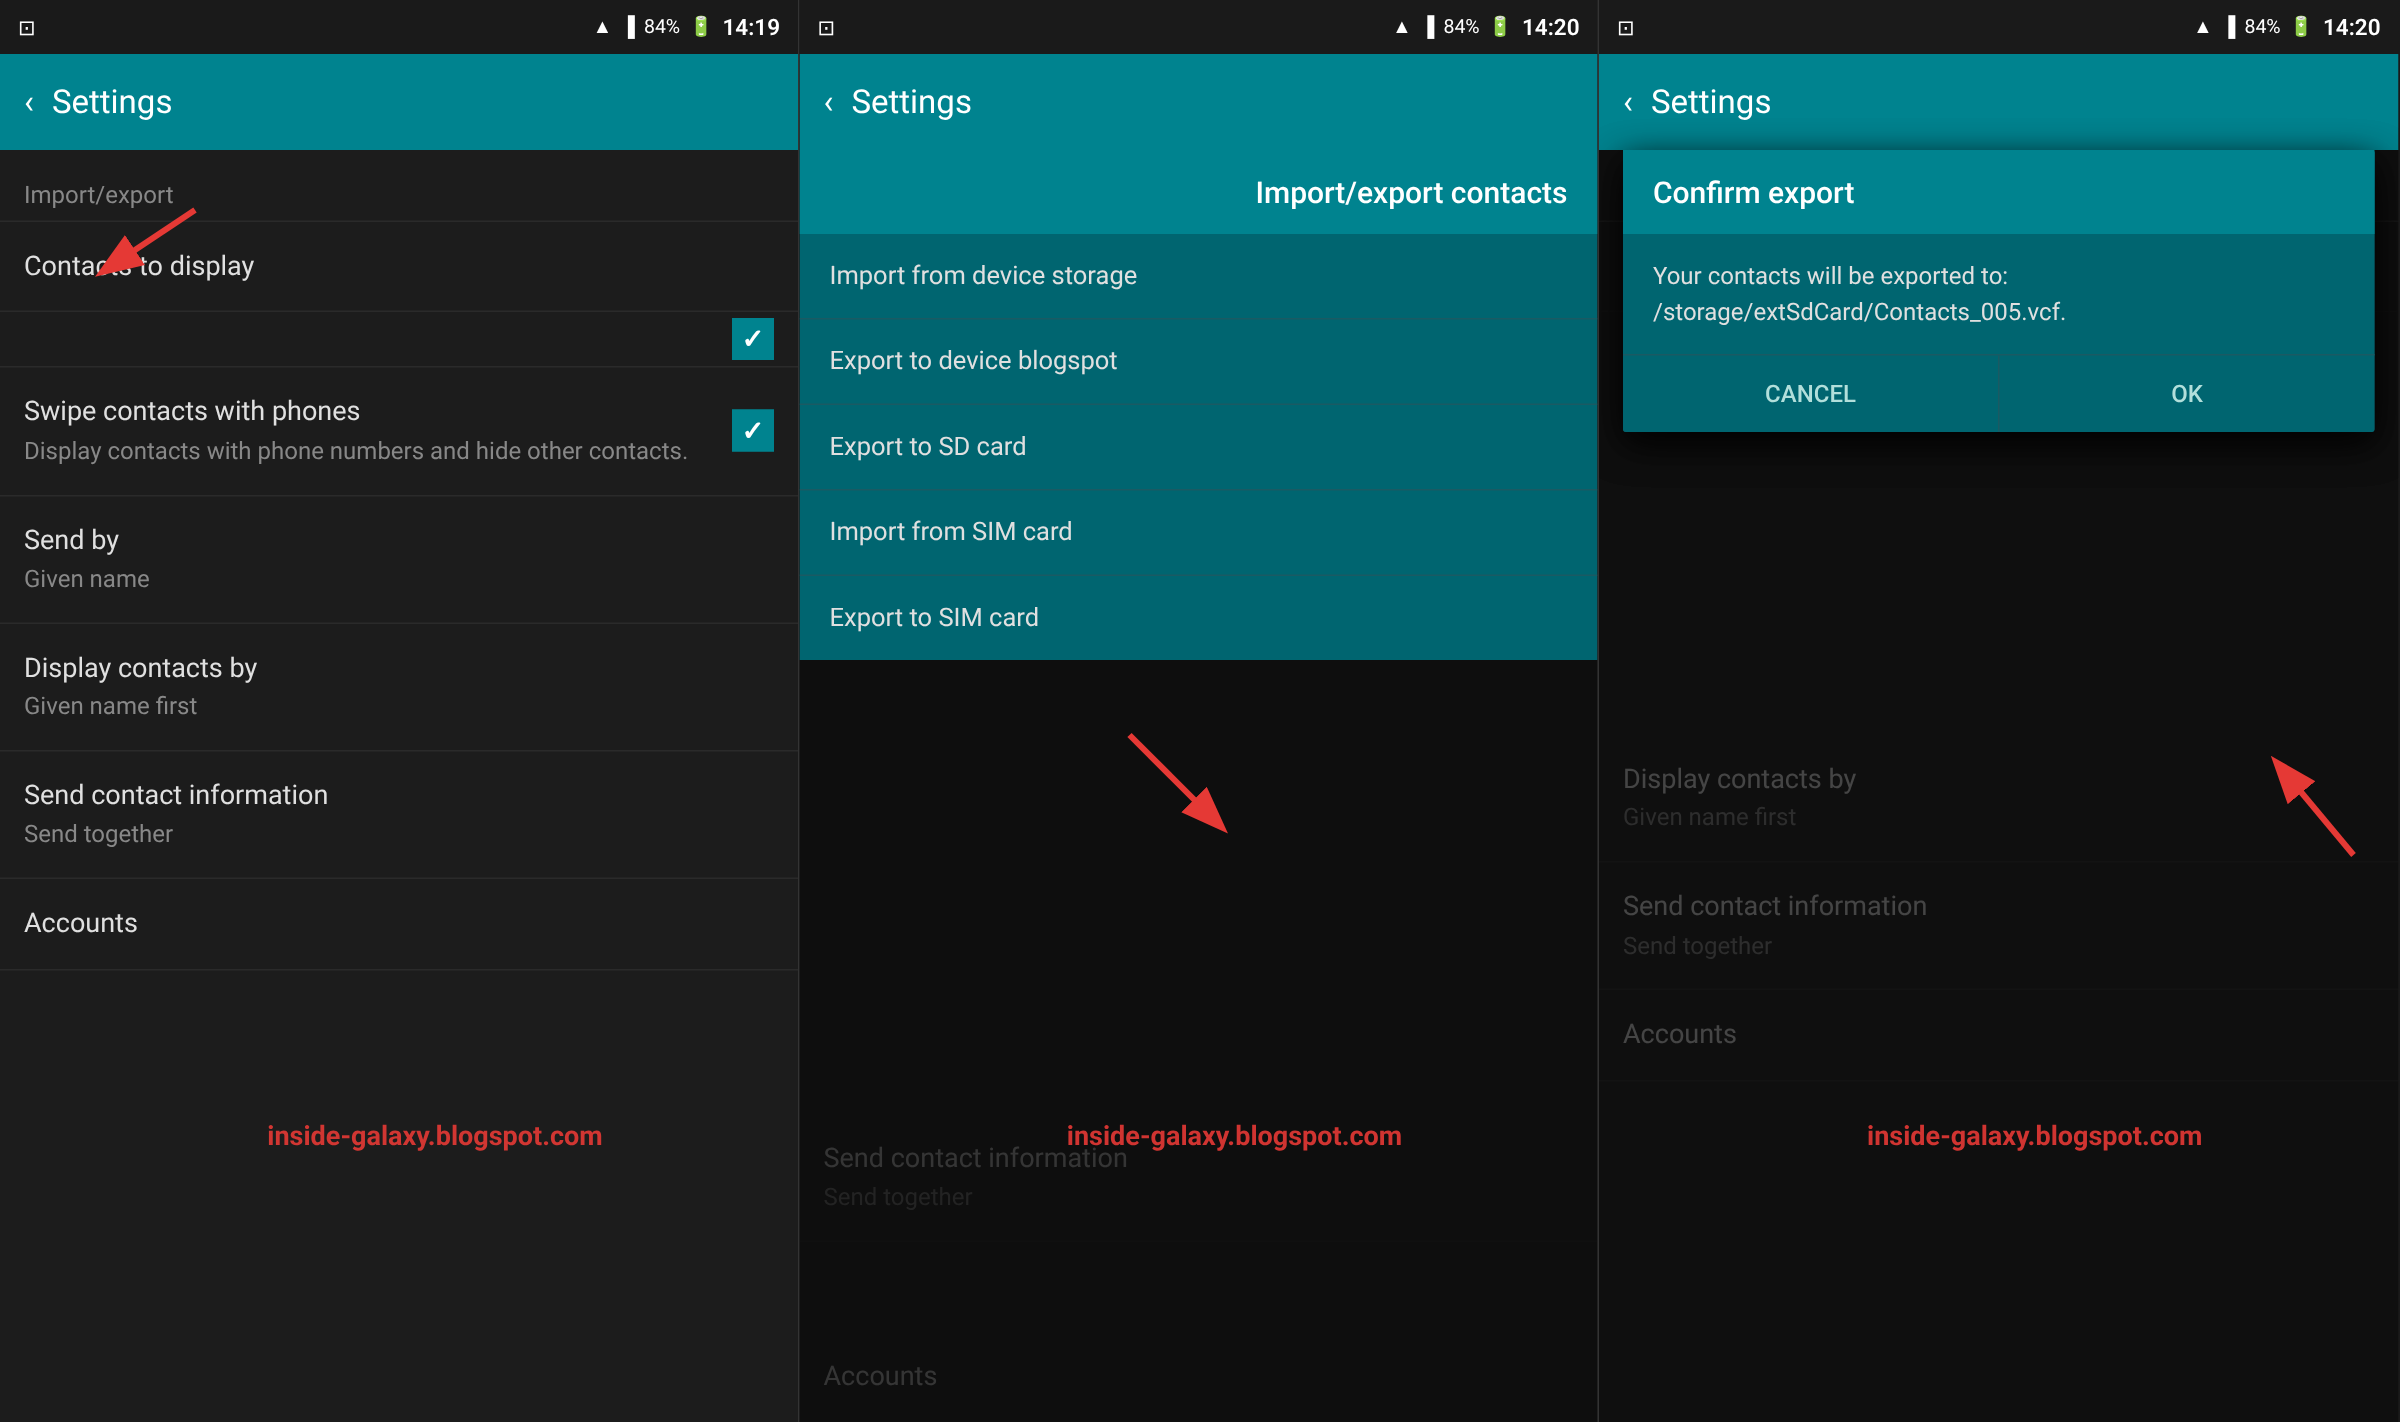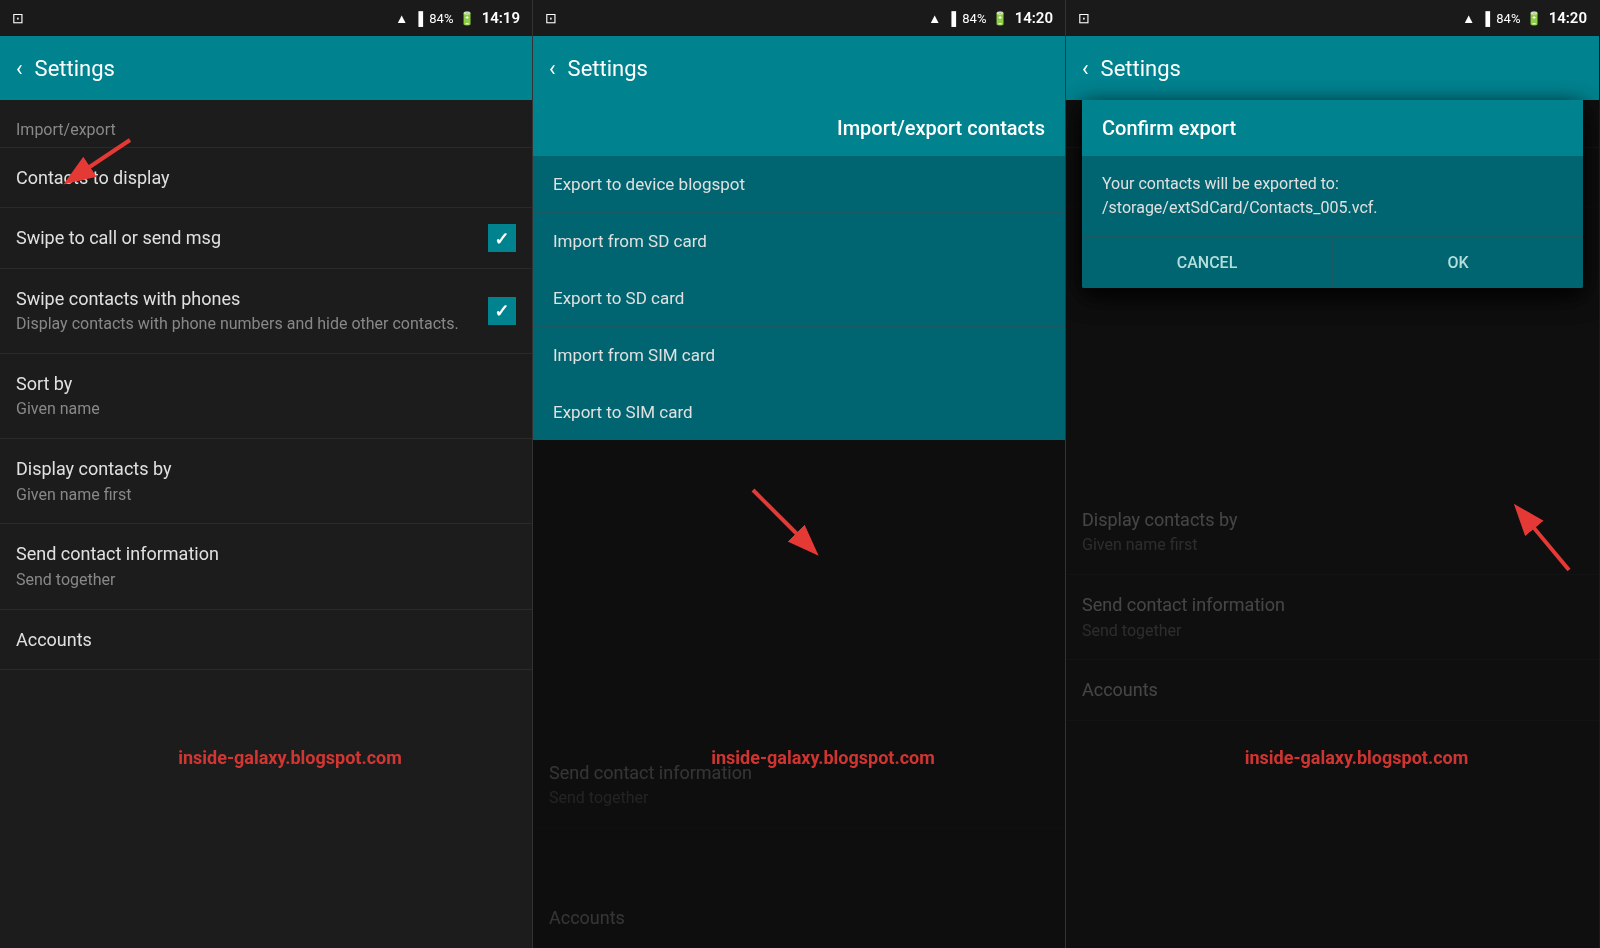--- a/index.html
+++ b/index.html
@@ -237,36 +237,35 @@
       </marker>
     </defs>
     <line x1="100" y1="20" x2="40" y2="60" stroke="#e53935" stroke-width="4" marker-end="url(#arrowhead1)"></line>
   </svg>
 
   <div class="settings-item">
     <div class="settings-item-title">Contacts to display</div>
   </div>
 
   <div class="settings-item">
-    <div class="settings-item-title">Swipe to call or send msg</div>
     <div class="settings-item-checkbox">
       <span class="checkmark">✓</span>
     </div>
   </div>
 
   <div class="settings-item">
     <div class="settings-item-title">Swipe contacts with phones</div>
     <div class="settings-item-subtitle">Display contacts with phone numbers and hide other contacts.</div>
     <div class="settings-item-checkbox">
       <span class="checkmark">✓</span>
     </div>
   </div>
 
   <div class="settings-item">
-    <div class="settings-item-title">Sort by</div>
+    <div class="settings-item-title">Send by</div>
     <div class="settings-item-subtitle">Given name</div>
   </div>
 
   <div class="settings-item">
     <div class="settings-item-title">Display contacts by</div>
     <div class="settings-item-subtitle">Given name first</div>
   </div>
 
   <div class="settings-item">
     <div class="settings-item-title">Send contact information</div>
@@ -310,24 +309,24 @@
 
   <div style="position:absolute;top:100px;left:0;right:0;bottom:0;background:rgba(0,0,0,0.5);z-index:5;"></div>
 
   <div style="position:absolute;top:100px;left:0;right:0;z-index:10;background:#006570;">
 
     <div class="dialog-header">
       <div class="dialog-header-title">Import/export contacts</div>
     </div>
 
     <div class="dialog-item">
+      <span>Import from device storage</span>
+    </div>
+    <div class="dialog-item">
       <span>Export to device blogspot</span>
-    </div>
-    <div class="dialog-item">
-      <span>Import from SD card</span>
     </div>
     <div class="dialog-item">
       <span>Export to SD card</span>
     </div>
     <div class="dialog-item">
       <span>Import from SIM card</span>
     </div>
     <div class="dialog-item">
       <span>Export to SIM card</span>
     </div>

